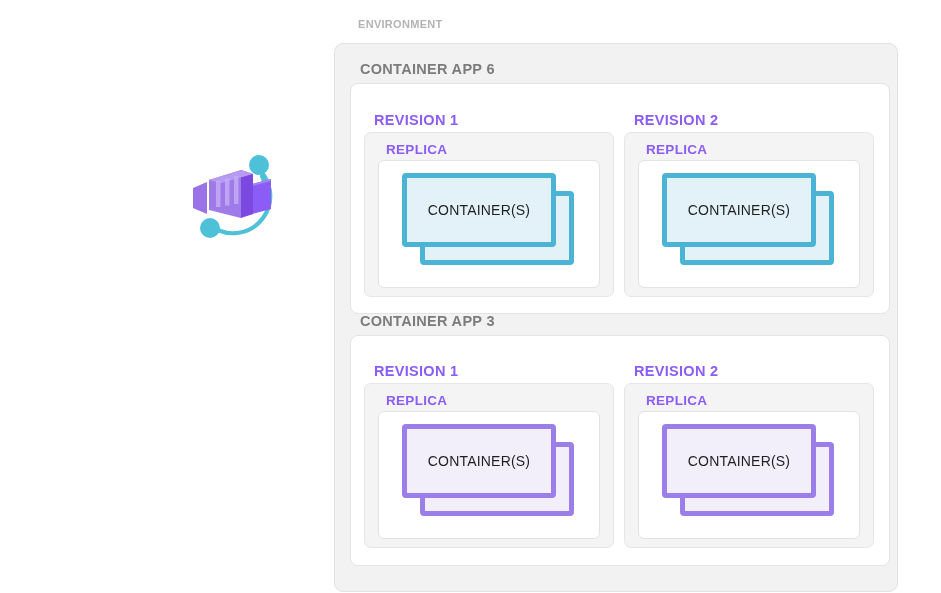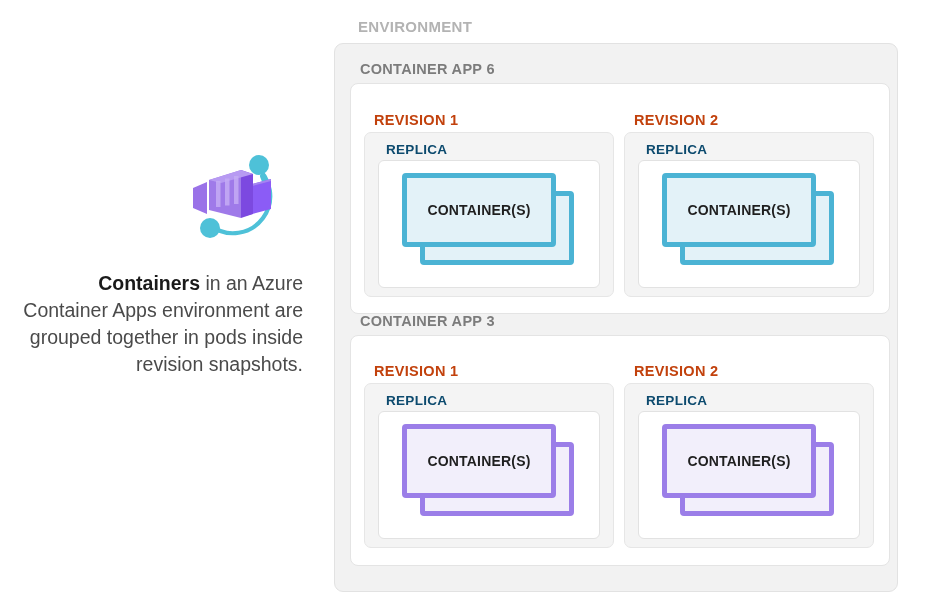--- a/index.html
+++ b/index.html
@@ -60,21 +60,21 @@
     font-weight: bold;
     letter-spacing: 0.3px;
     white-space: nowrap;
   }
 
   
   #environment-label {
     position: absolute;
     left: 24px;
     top: 0px;
-    font-size: 15px;
+    font-size: 11px;
     color: #b3b3b3;
   }
   #environment-panel {
     position: absolute;
     left: 0px;
     top: 25px;
     width: 564px;
     height: 549px;
     background: #f2f2f2;
     border: 1px solid #e2e2e2;
@@ -97,35 +97,35 @@
   }
   #app1-label { left: 26px; top: 43px; }
   #app1-panel { left: 16px; top: 65px; width: 540px; height: 231px; }
   #app2-label { left: 26px; top: 295px; }
   #app2-panel { left: 16px; top: 317px; width: 540px; height: 231px; }
 
   
   .revision-label {
     position: absolute;
     font-size: 14.5px;
-    color: #c2410c;
+    color: #8b5cf6;
   }
   .revision-panel {
     position: absolute;
     background: #f4f4f4;
     border: 1px solid #e6e6e6;
     border-radius: 7px;
     box-sizing: border-box;
   }
 
   
   .replica-label {
     position: absolute;
     font-size: 13.5px;
-    color: #0c4a6e;
+    color: #8b5cf6;
   }
   .replica-panel {
     position: absolute;
     background: #ffffff;
     border: 1px solid #e2e2e2;
     border-radius: 6px;
     box-sizing: border-box;
   }
 
   
@@ -133,21 +133,20 @@
     position: absolute;
     width: 172px;
     height: 92px;
   }
   .card {
     position: absolute;
     box-sizing: border-box;
     border-radius: 4px;
     border-width: 5px;
     border-style: solid;
-    font-weight: bold;
   }
   .card-back {
     left: 18px;
     top: 18px;
     width: 154px;
     height: 74px;
   }
   .card-front {
     left: 0;
     top: 0;
@@ -187,23 +186,20 @@
       <path d="M 26 34 L 58 24 L 70 28 L 38 37 Z" fill="#b79af2"></path>
       <rect x="33" y="35" width="4.5" height="26" fill="#c4acf5" opacity="0.85"></rect>
       <rect x="42" y="32.5" width="4.5" height="27" fill="#c4acf5" opacity="0.85"></rect>
       <rect x="51" y="30" width="4.5" height="28" fill="#c4acf5" opacity="0.85"></rect>
 
       <circle cx="76" cy="19" r="10" fill="#4ec1d8"></circle>
       <circle cx="27" cy="82" r="10" fill="#4ec1d8"></circle>
     </svg>
   </div>
 
-  <div id="caption">
-    <span class="emph">Containers</span><span> in an Azure Container Apps environment are grouped together in pods inside revision snapshots.</span>
-  </div>
 
 </div>
 
 <div id="diagram">
 
   <div id="environment-label" class="panel-label">ENVIRONMENT</div>
 
   <div id="environment-panel"></div>
 
   <div id="app1-label" class="panel-label app-label">CONTAINER APP 6</div>

